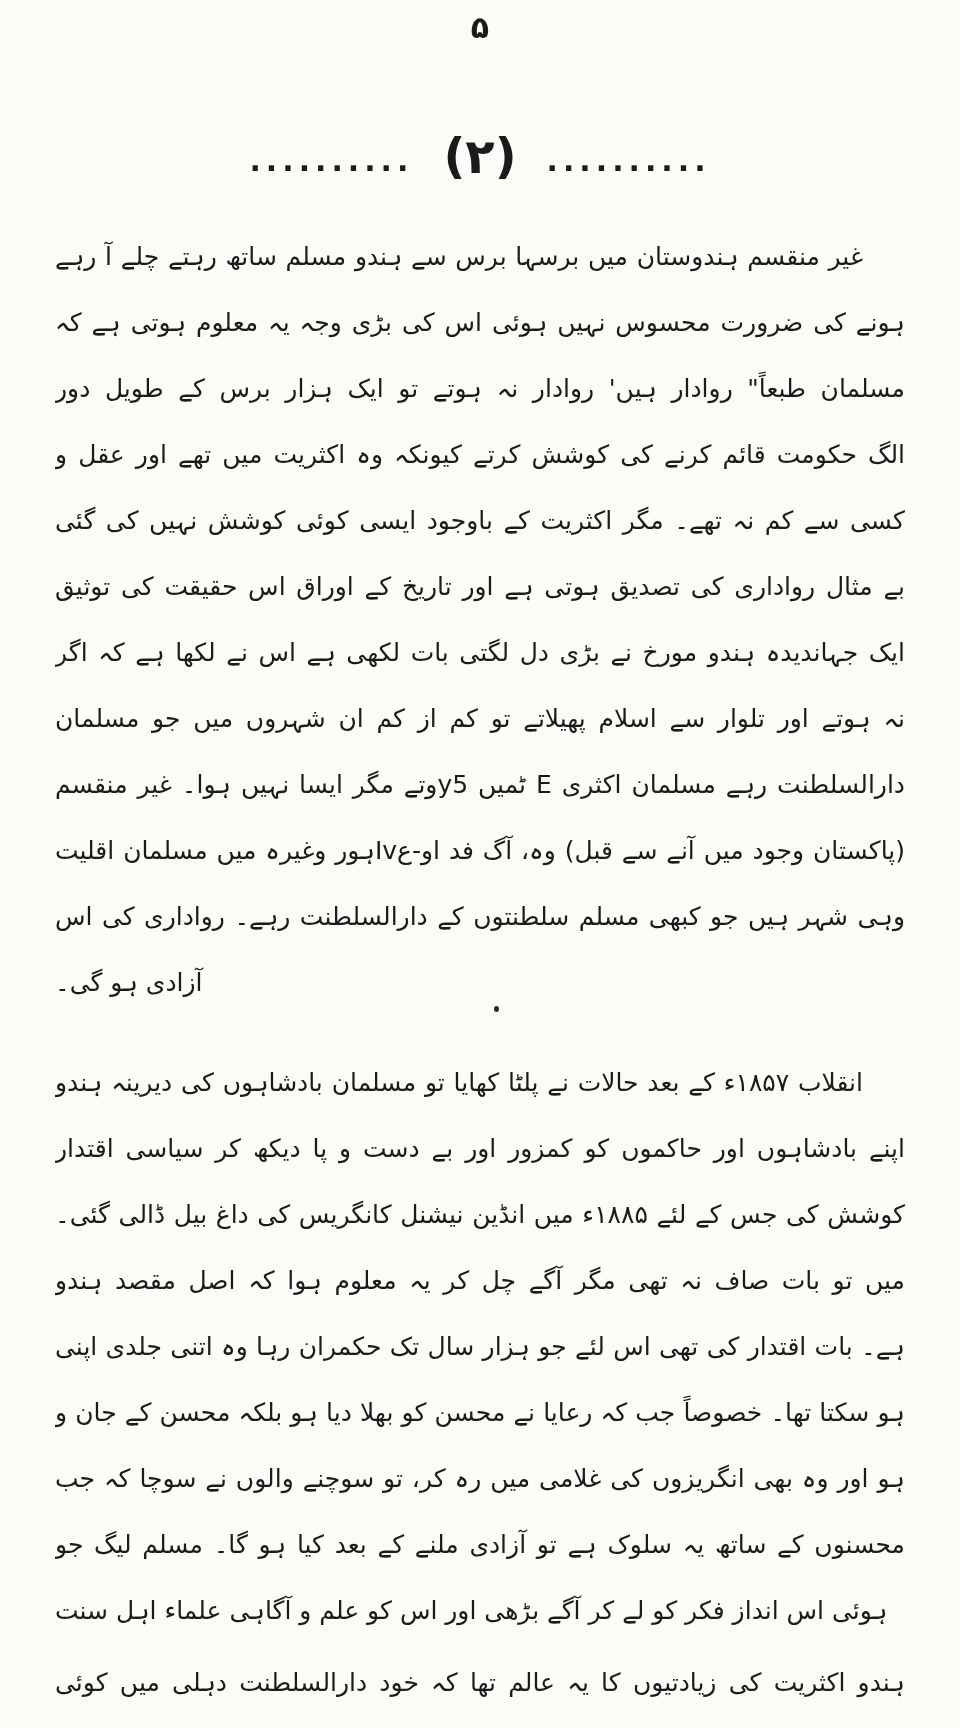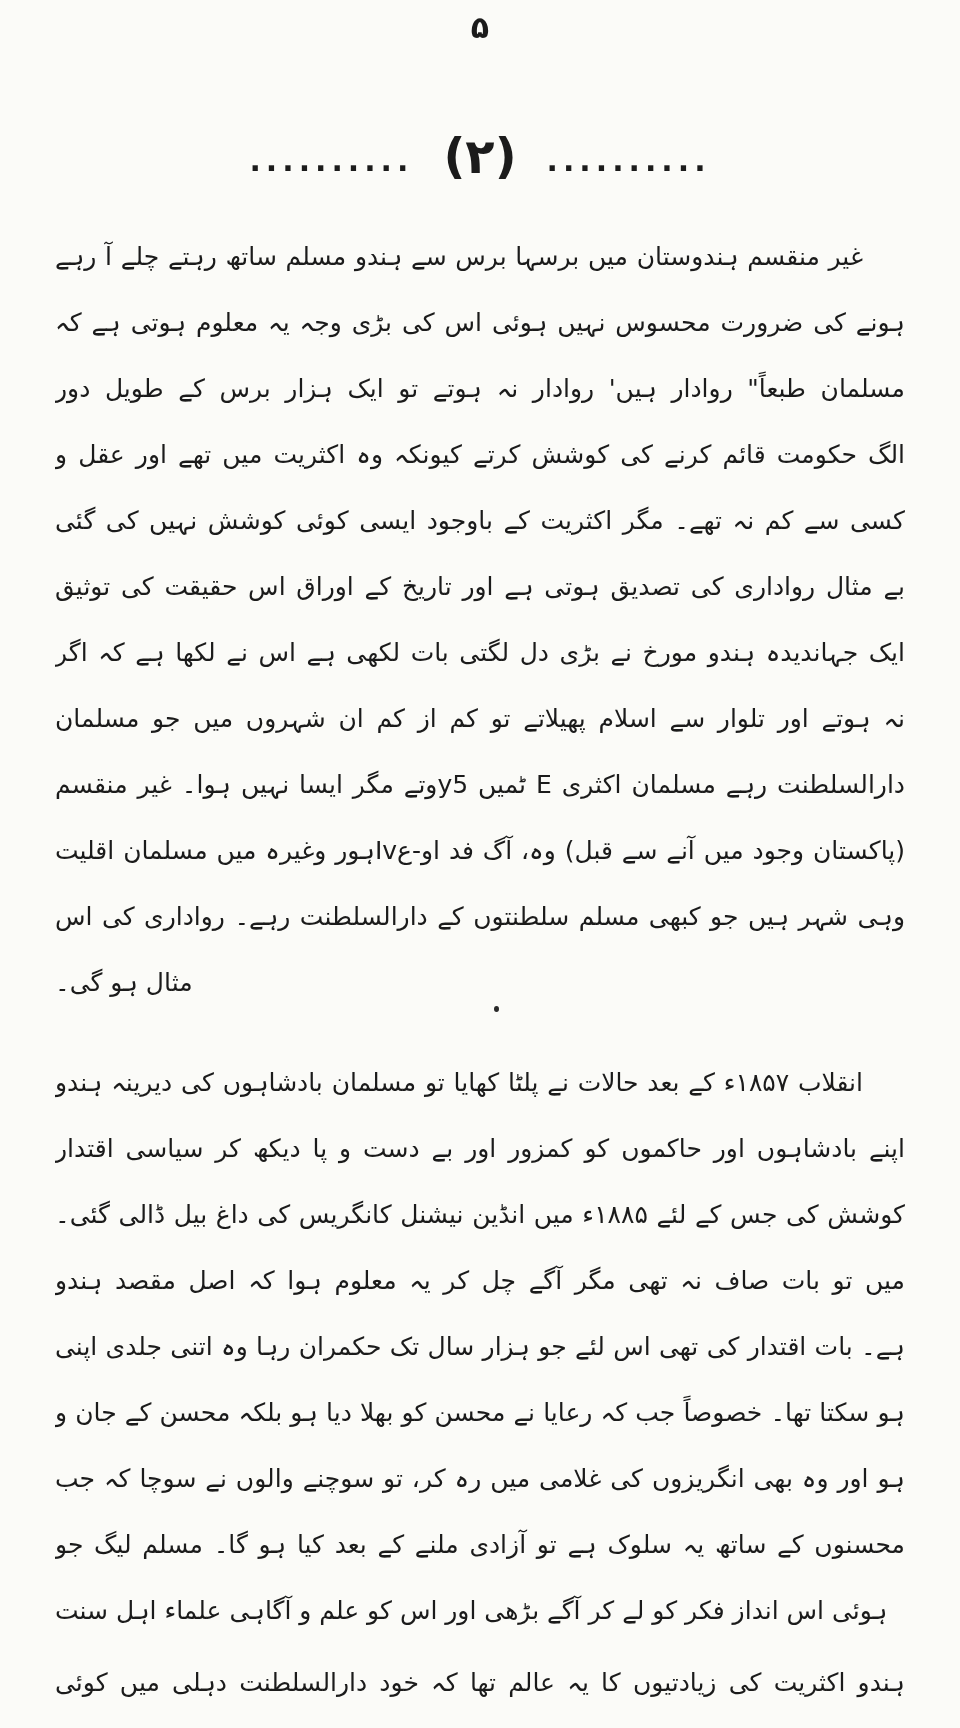--- a/index.html
+++ b/index.html
@@ -95,21 +95,21 @@
       <div class="line">ہونے کی ضرورت محسوس نہیں ہوئی اس کی بڑی وجہ یہ معلوم ہوتی ہے کہ پاک و ہند کے</div>
       <div class="line">مسلمان طبعاً" روادار ہیں' روادار نہ ہوتے تو ایک ہزار برس کے طویل دور حکومت میں ہندو</div>
       <div class="line">الگ حکومت قائم کرنے کی کوشش کرتے کیونکہ وہ اکثریت میں تھے اور عقل و دانائی میں بھی</div>
       <div class="line">کسی سے کم نہ تھے۔ مگر اکثریت کے باوجود ایسی کوئی کوشش نہیں کی گئی جس سے مسلمانوں کی</div>
       <div class="line">بے مثال رواداری کی تصدیق ہوتی ہے اور تاریخ کے اوراق اس حقیقت کی توثیق کرتے ہیں۔</div>
       <div class="line">ایک جہاندیدہ ہندو مورخ نے بڑی دل لگتی بات لکھی ہے اس نے لکھا ہے کہ اگر مسلمان روادار</div>
       <div class="line">نہ ہوتے اور تلوار سے اسلام پھیلاتے تو کم از کم ان شہروں میں جو مسلمان سلطنتوں کے</div>
       <div class="line">دارالسلطنت رہے مسلمان اکثری E ٹمیں y5وتے مگر ایسا نہیں ہوا۔ غیر منقسم ہندوستان میں</div>
       <div class="line">(پاکستان وجود میں آنے سے قبل) وہ، آگ فد او-عIvہور وغیرہ میں مسلمان اقلیت میں تھے یہ</div>
       <div class="line">وہی شہر ہیں جو کبھی مسلم سلطنتوں کے دارالسلطنت رہے۔ رواداری کی اس سے بڑھ کر اور کیا</div>
-      <div class="line end">مثال ہو گی۔</div>
+      <div class="line end">آزادی ہو گی۔</div>
     </div>
 
     <div class="para p2">
       <div class="line first">انقلاب ۱۸۵۷ء کے بعد حالات نے پلٹا کھایا تو مسلمان بادشاہوں کی دیرینہ ہندو رعایا نے</div>
       <div class="line">اپنے بادشاہوں اور حاکموں کو کمزور اور بے دست و پا دیکھ کر سیاسی اقتدار حاصل کرنے کی</div>
       <div class="line">کوشش کی جس کے لئے ۱۸۸۵ء میں انڈین نیشنل کانگریس کی داغ بیل ڈالی گئی۔ شروع شروع</div>
       <div class="line">میں تو بات صاف نہ تھی مگر آگے چل کر یہ معلوم ہوا کہ اصل مقصد ہندو اکثریت کو اقتدار دلانا</div>
       <div class="line">ہے۔ بات اقتدار کی تھی اس لئے جو ہزار سال تک حکمران رہا وہ اتنی جلدی اپنی رعایا کا محکوم نہ</div>
       <div class="line">ہو سکتا تھا۔ خصوصاً جب کہ رعایا نے محسن کو بھلا دیا ہو بلکہ محسن کے جان و مال کے درپے ہو گئی</div>
       <div class="line">ہو اور وہ بھی انگریزوں کی غلامی میں رہ کر، تو سوچنے والوں نے سوچا کہ جب غلامی میں اس کا اپنے</div>

